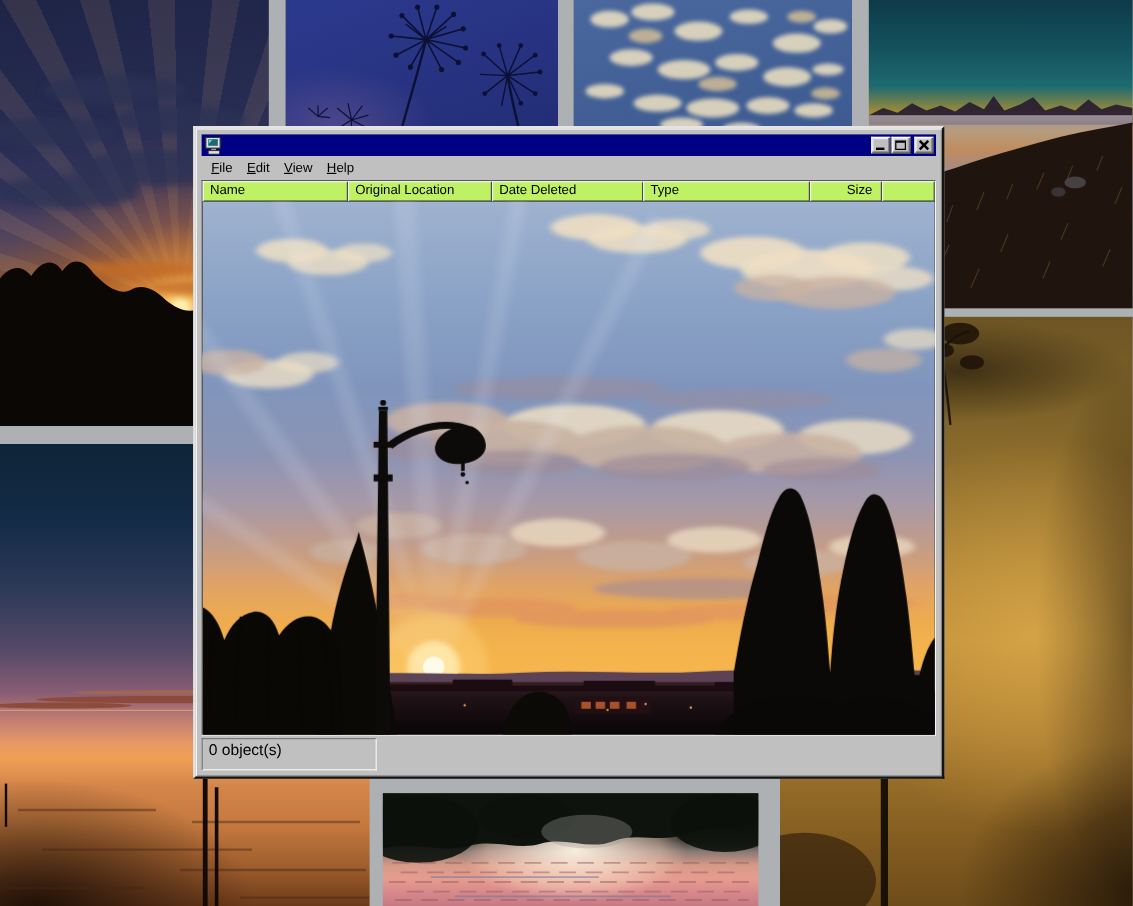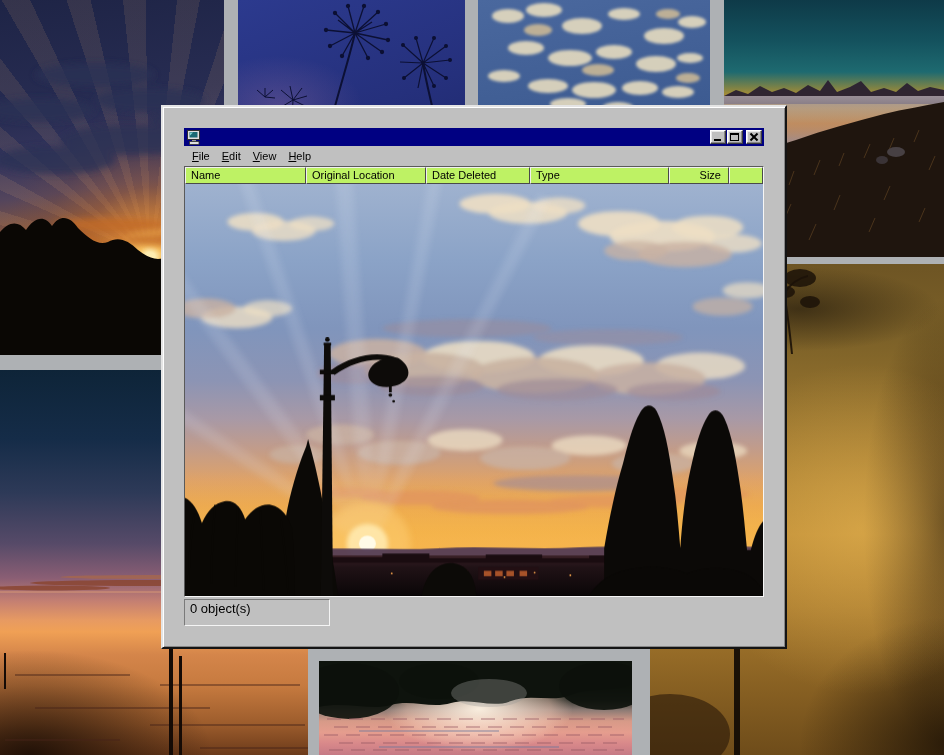--- a/index.html
+++ b/index.html
@@ -36,21 +36,21 @@
       linear-gradient(#10150e 0%,#141a12 28%,#3a3a34 42%,#8a7a74 52%,#d79a88 64%,#e59d8e 76%,#d8888a 88%,#c57a85 100%);}
   #photoF{left:650px;top:264px;width:294px;height:491px;
     background:
       radial-gradient(ellipse 200px 60px at 150px 45px,rgba(40,30,14,.7),transparent 70%),
       radial-gradient(circle at 210px 265px,rgba(235,185,85,.5),transparent 165px),
       radial-gradient(ellipse 200px 170px at 300px 480px,rgba(28,17,5,.85),transparent 75%),
       radial-gradient(ellipse 110px 300px at 296px 260px,rgba(25,15,5,.7),transparent 75%),
       linear-gradient(#6e5524 0%,#7c6128 15%,#96732e 30%,#b08434 45%,#bd8c36 55%,#a87a2e 70%,#8a6223 85%,#6e4c1a 100%);}
   
   .window{position:absolute;left:161px;top:105px;width:626px;height:544px;
-    background:#c0c0c0;padding:21px;display:flex;flex-direction:column;
+    background:#c0c0c0;padding:5px;display:flex;flex-direction:column;
     border:2px solid;border-color:#e4e4e4 #141414 #141414 #e4e4e4;
     box-shadow:inset 1px 1px 0 #ffffff,inset -1px -1px 0 #868686;}
   .titlebar{height:18px;background:#000082;display:flex;align-items:center;padding:0 2px;flex:0 0 auto;}
   .title-icon{width:16px;height:15px;margin-right:3px;flex:0 0 auto;}
   .title-text{color:#fff;font-size:11px;font-weight:bold;flex:1;}
   .winbtn{width:16px;height:14px;background:#c0c0c0;margin-left:1px;position:relative;padding:0;
     border:1px solid;border-color:#ffffff #3c3c3c #3c3c3c #ffffff;
     box-shadow:inset -1px -1px 0 #868686,inset 1px 1px 0 #e8e8e8;cursor:default;}
   .winbtn.close{margin-left:3px;}
   .glyph-min{position:absolute;left:3px;bottom:2px;width:7px;height:2px;background:#000;}
@@ -62,21 +62,21 @@
   .menubar{height:20px;display:flex;align-items:center;padding-left:2px;flex:0 0 auto;font-size:11px;color:#000;}
   .menu-item{padding:2px 6px;cursor:default;}
   .accel{text-decoration:underline;}
   .client{flex:1;display:flex;flex-direction:column;min-height:0;
     border:1px solid;border-color:#5a5a5a #f6f6f6 #f6f6f6 #5a5a5a;}
   .header-row{height:17px;display:flex;flex:0 0 auto;background:#c0c0c0;font-size:11px;}
   .hcell{height:17px;padding:1px 4px 0 5px;background:#bef264;white-space:nowrap;overflow:hidden;
     border:1px solid;border-color:#f0f0f0 #4a4a4a #4a4a4a #f0f0f0;flex:0 0 auto;}
   .hcell:nth-child(1){width:121px;}
   .hcell:nth-child(2){width:120px;}
-  .hcell:nth-child(3){width:104px;}
+  .hcell:nth-child(3){width:126px;}
   .hcell:nth-child(4){width:139px;}
   .hcell:nth-child(5){width:60px;text-align:right;padding-right:7px;}
   .hcell:nth-child(6){flex:1 1 auto;}
   .content{flex:1;min-height:0;position:relative;background:#000;}
   .content svg{position:absolute;inset:0;width:100%;height:100%;display:block;}
   .statusbar{height:27px;margin-top:2px;display:flex;flex:0 0 auto;font-size:13px;}
   .spanel{background:#c0c0c0;border:1px solid;border-color:#7a7a7a #f4f4f4 #f4f4f4 #7a7a7a;
     padding:1px 0 0 5px;white-space:nowrap;overflow:hidden;}
   .spanel.first{width:146px;margin-right:3px;flex:0 0 auto;}
   .spanel.second{flex:1;position:relative;}

